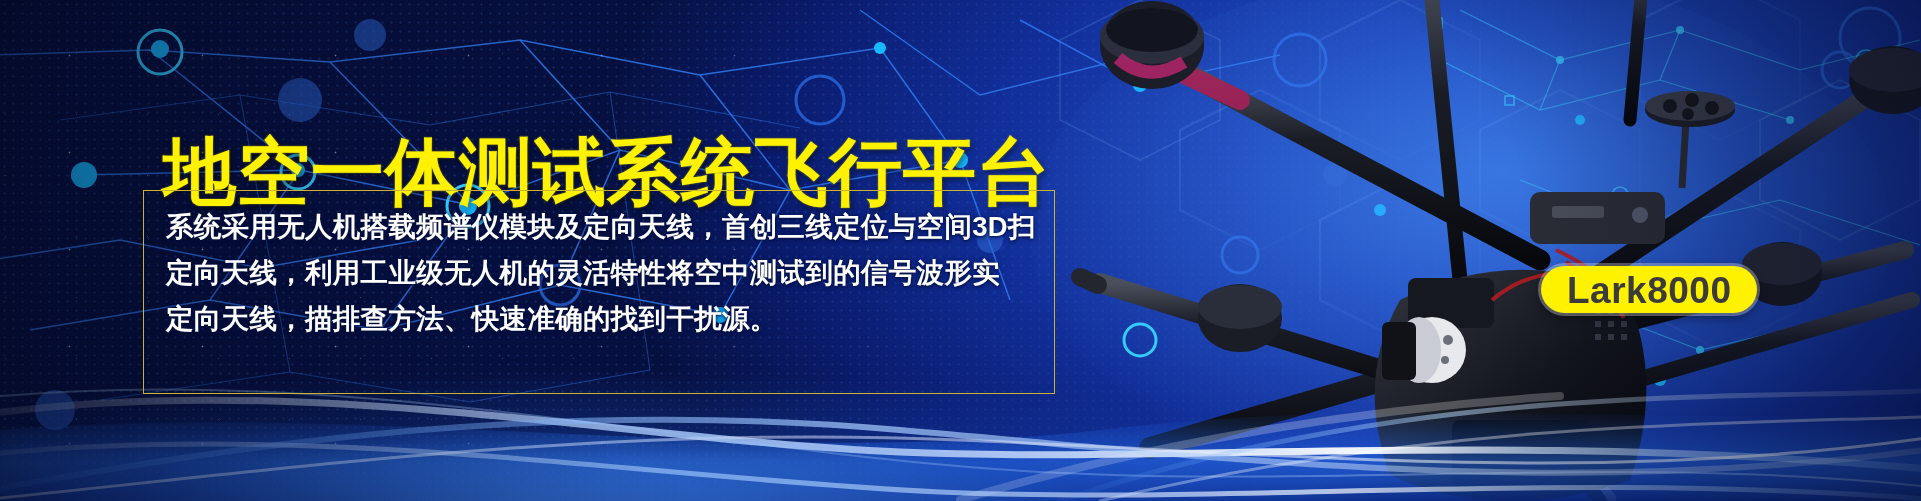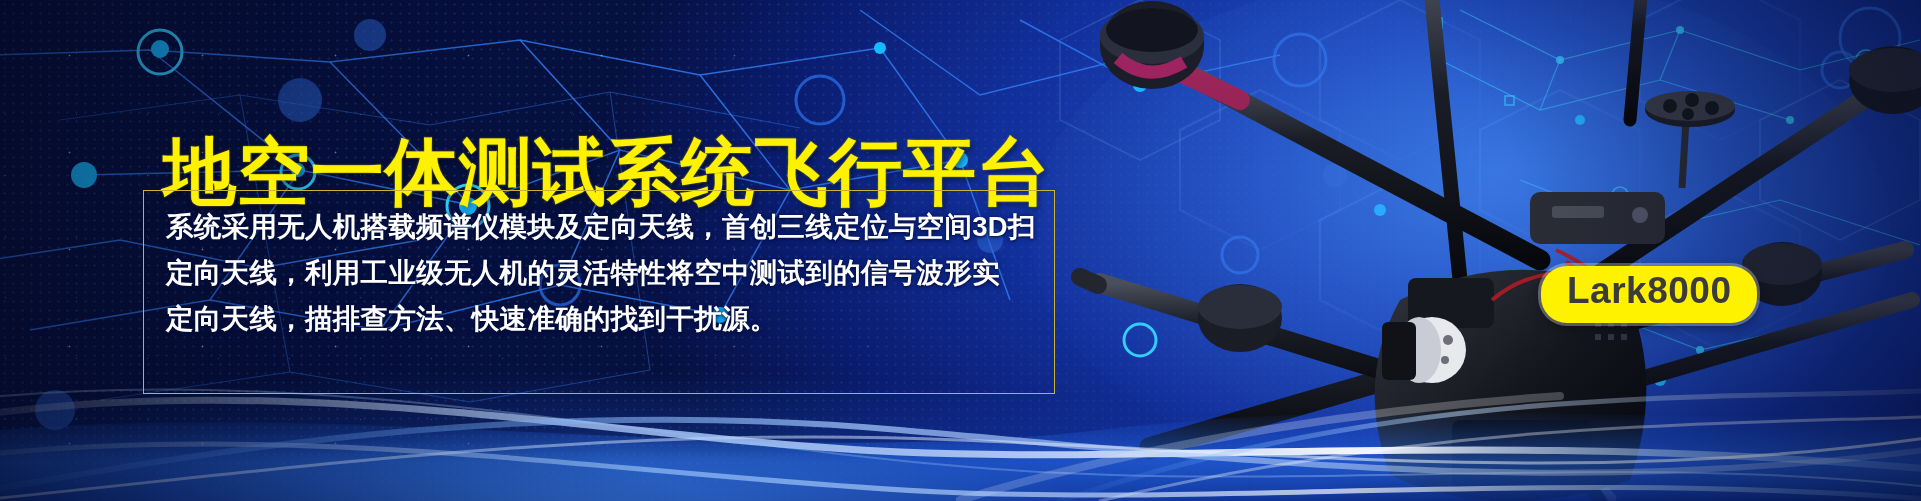--- a/index.html
+++ b/index.html
@@ -74,21 +74,21 @@
     font-weight:bold;
     line-height:46px;
     letter-spacing:.3px;
     text-shadow:0 1px 3px rgba(0,10,50,.9), 0 0 7px rgba(0,20,80,.75);
   }
   #desc-text .ln{display:block;white-space:nowrap;}
 
   
   #product-badge{
     position:absolute;left:1541px;top:266px;
-    padding:4px 26px 12px 26px;
+    padding:4px 26px 2px 26px;
     background:#FFF200;
     border-radius:26px;
     color:#3b3b3b;
     font-size:37px;
     font-weight:bold;
     letter-spacing:.5px;
     line-height:1.12;
     box-shadow:0 0 0 3px rgba(255,255,255,.30), 0 4px 12px rgba(0,0,0,.45);
   }
 </style>

